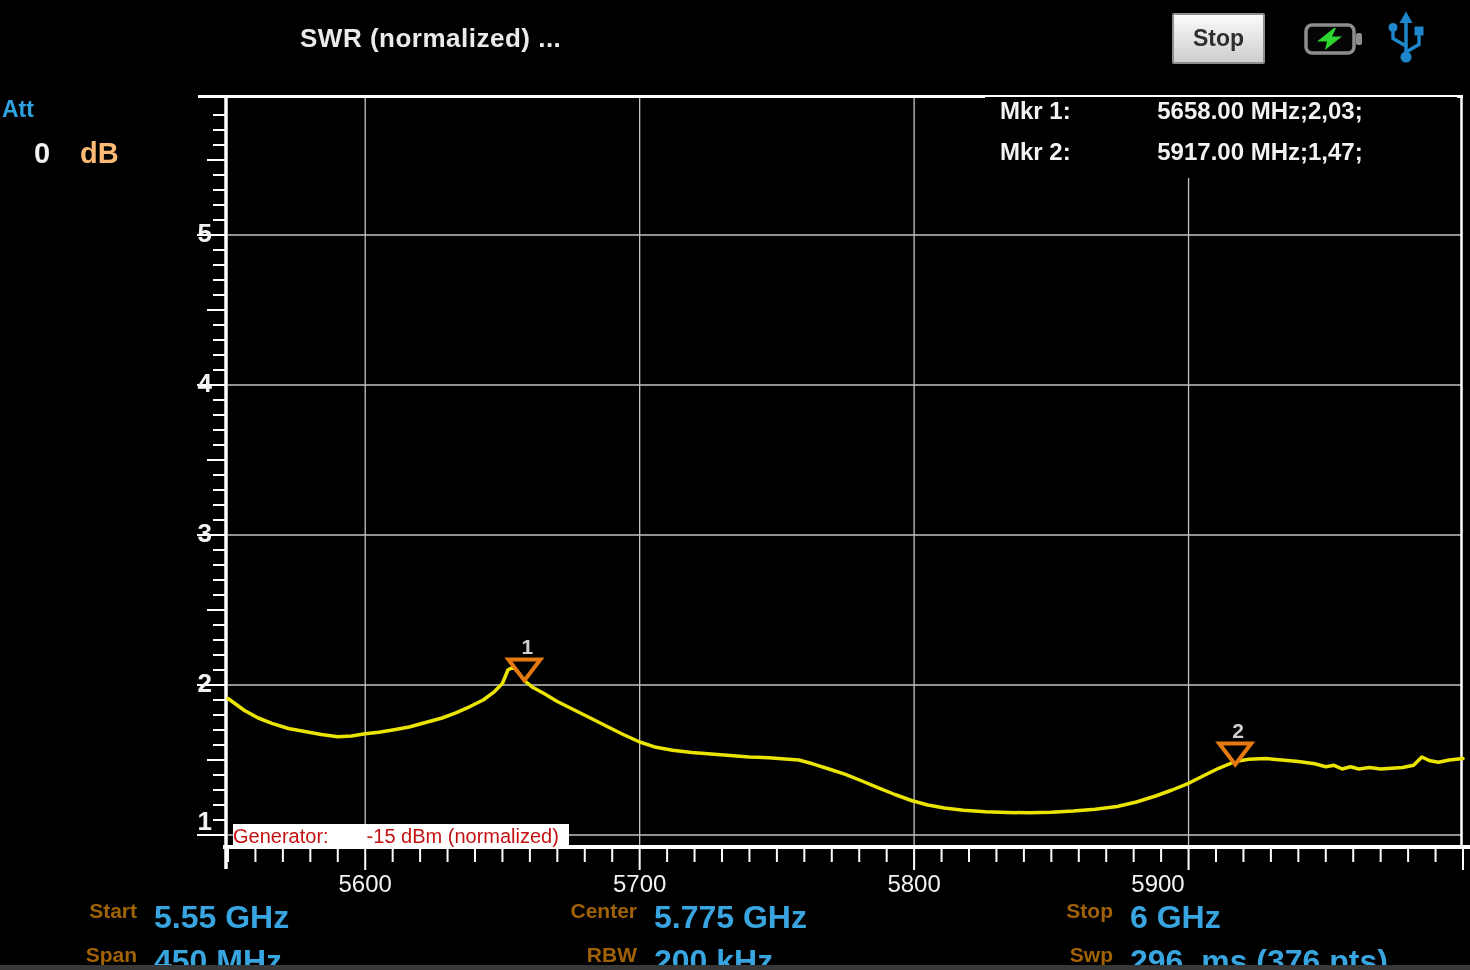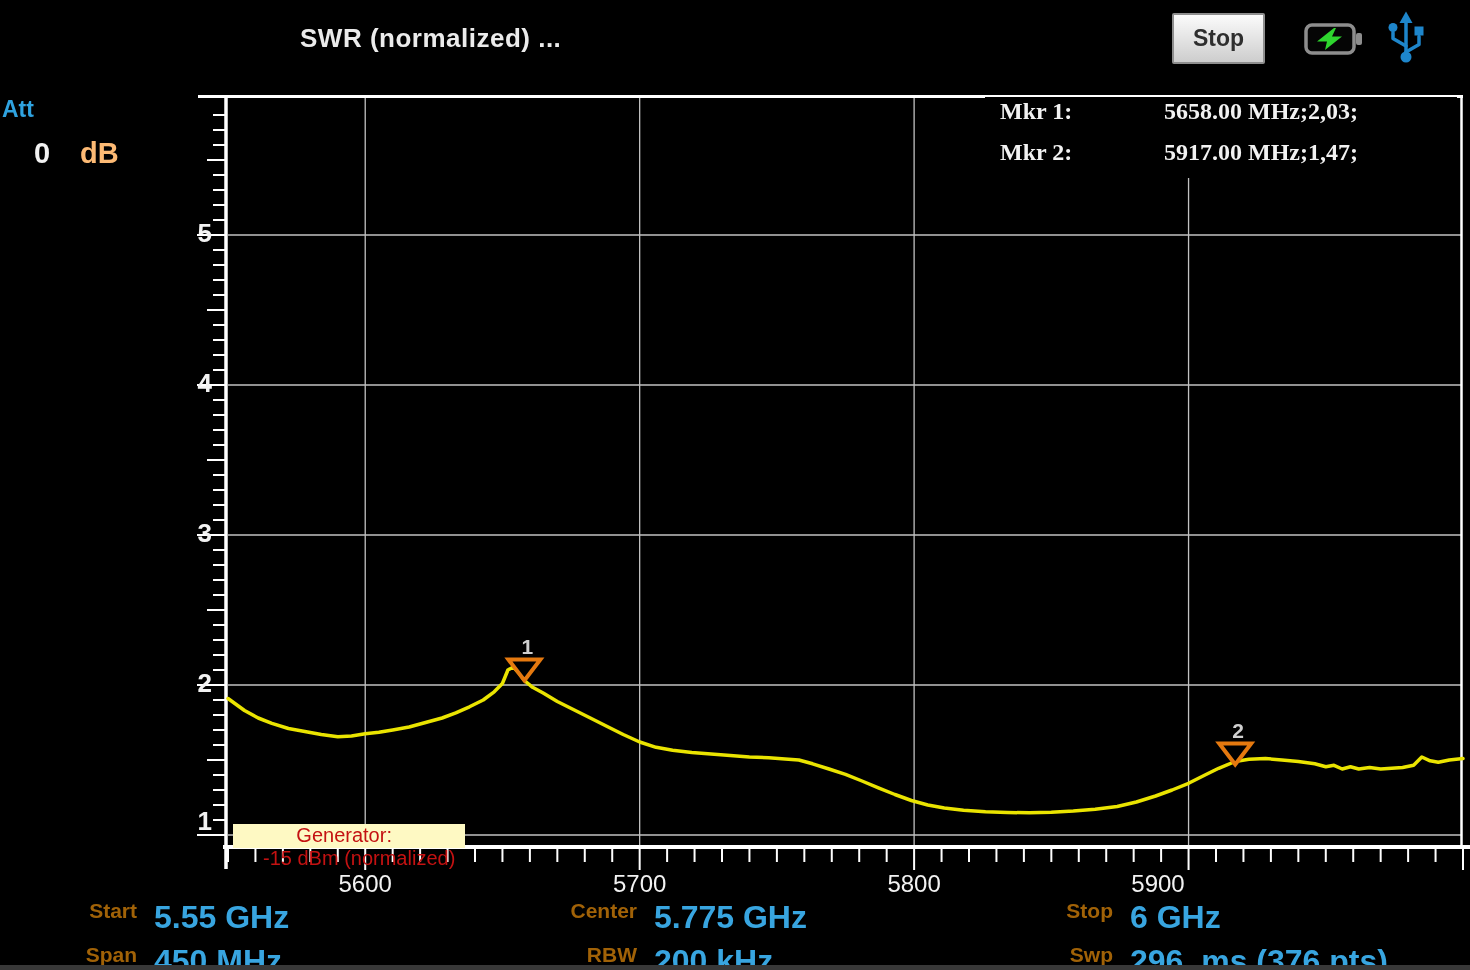--- a/index.html
+++ b/index.html
@@ -20,30 +20,30 @@
   .usb{position:absolute;z-index:4;left:1383px;top:8px;}
 
   
   .att-label{left:2px;top:96px;font-size:23px;font-weight:bold;color:#2fa3e0;}
   .att-val{left:34px;top:137px;font-size:29px;font-weight:bold;color:#f2f2f2;}
   .att-unit{left:80px;top:137px;font-size:29px;font-weight:bold;color:#fdba74;}
 
   
   .mkr-backdrop{position:absolute;z-index:2;left:985px;top:97px;width:472px;height:81px;background:#000;}
   .mkr-box{left:1000px;top:94px;width:443px;display:flex;flex-direction:column;gap:7px;}
-  .mkr-row{display:grid;grid-template-columns:110px 1fr 135px;height:34px;align-items:center;font-family:Liberation Serif, serif;}
+  .mkr-row{display:grid;grid-template-columns:110px 1fr 135px;height:34px;align-items:center;}
   .mkr-row span{color:#f2f2f2;font-size:24px;font-weight:bold;white-space:pre;}
   .mkr-name{text-align:left;}
   .mkr-freq{text-align:right;}
   .mkr-val{}
 
   
-  .gen{left:233px;top:824px;height:24px;background:#fef9c3;padding:0 10px 0 0;font-size:20px;
-       color:#c41212;display:flex;align-items:center;flex-direction:column;}
-  .gen .gen-val{margin-left:30px;}
+  .gen{left:233px;top:824px;height:24px;background:#ffffff;padding:0 10px 0 0;font-size:20px;
+       color:#c41212;display:flex;align-items:center;}
+  .gen .gen-val{margin-left:38px;}
 
   
   .xlabel{position:absolute;z-index:3;width:84px;text-align:center;top:870px;font-size:24px;
           font-weight:normal;color:#f2f2f2;}
   .ylabel{position:absolute;z-index:3;width:44px;text-align:right;font-size:26px;font-weight:bold;
           color:#f2f2f2;}
 
   
   .status-col{position:absolute;z-index:3;top:899px;display:grid;column-gap:17px;row-gap:7px;}
   .status-col .lbl{text-align:right;font-size:21px;font-weight:bold;color:#a16207;}

